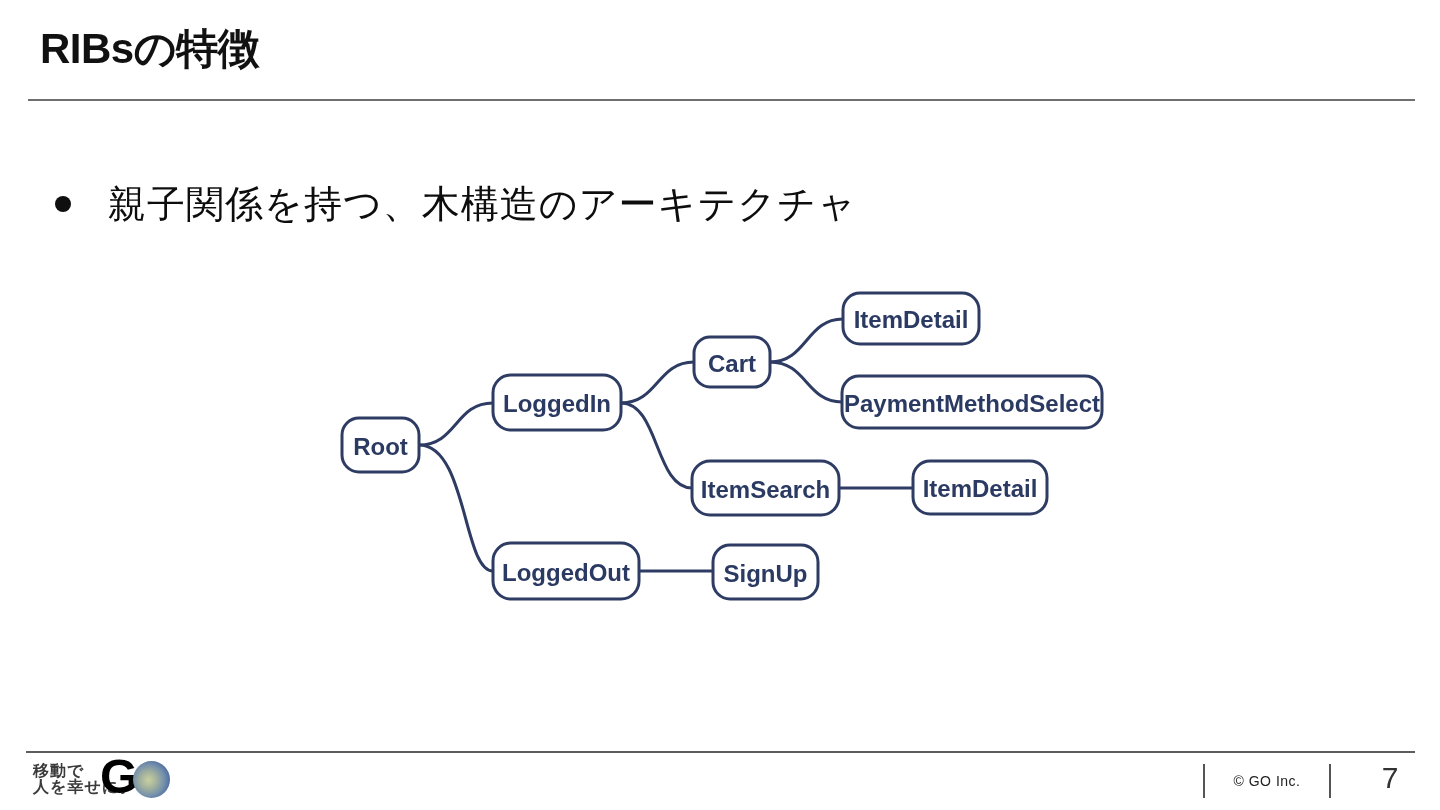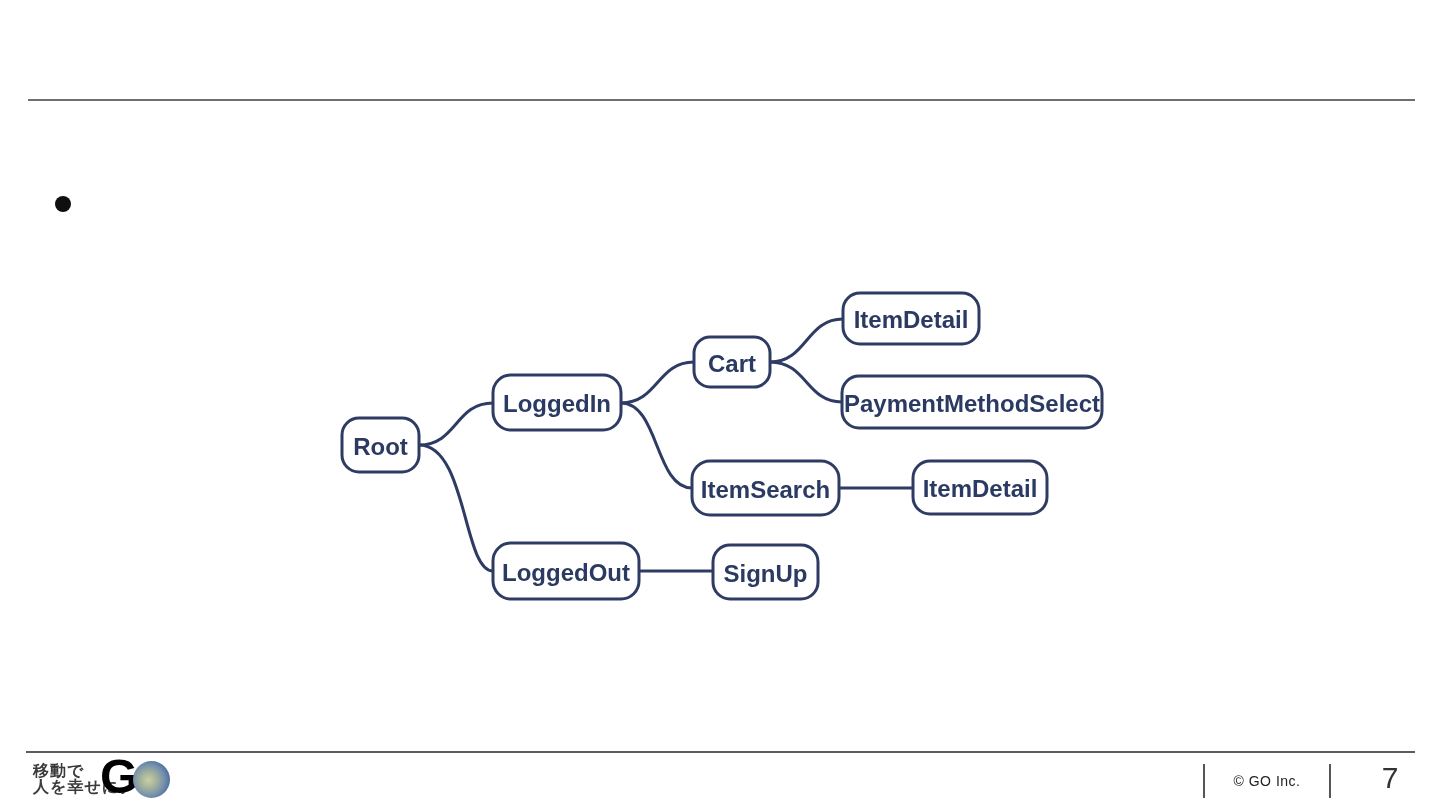--- a/index.html
+++ b/index.html
@@ -73,23 +73,25 @@
   .page-number{
     position:absolute;left:1362px;top:760px;width:56px;
     text-align:center;font-size:30px;line-height:36px;color:#333;
   }
 </style>
 </head>
 <body>
 
 <div class="slide">
 
+  <div class="slide-title">RIBsの特徴</div>
   <div class="title-rule"></div>
 
   <span class="bullet-dot"></span>
+  <div class="bullet-text">親子関係を持つ、木構造のアーキテクチャ</div>
 
   <svg class="diagram" viewBox="0 0 790 330">
 
     <path class="edge" d="M 89 165 C 127 165, 125 123, 163 123"></path>
     <path class="edge" d="M 89 165 C 137 165, 133 291, 163 291"></path>
     <path class="edge" d="M 291 123 C 328 123, 327 82, 364 82"></path>
     <path class="edge" d="M 291 123 C 329 123, 325 208, 362 208"></path>
     <path class="edge" d="M 440 82 C 477 82, 476 39, 513 39"></path>
     <path class="edge" d="M 440 82 C 477 82, 476 122, 512 122"></path>
     <path class="edge" d="M 509 208 L 583 208"></path>

